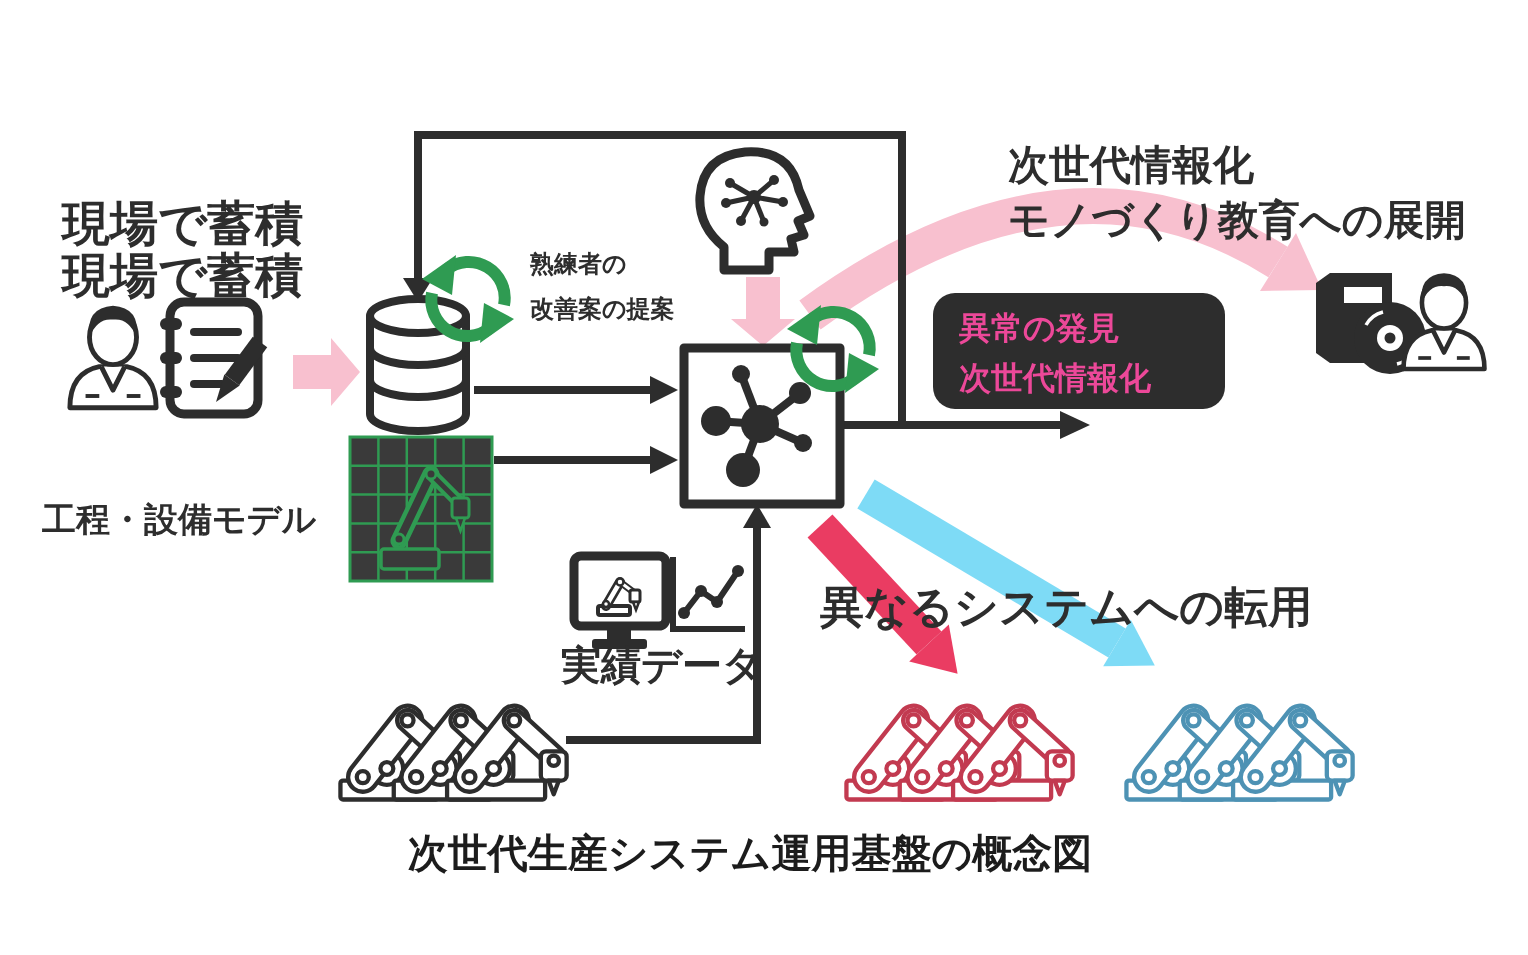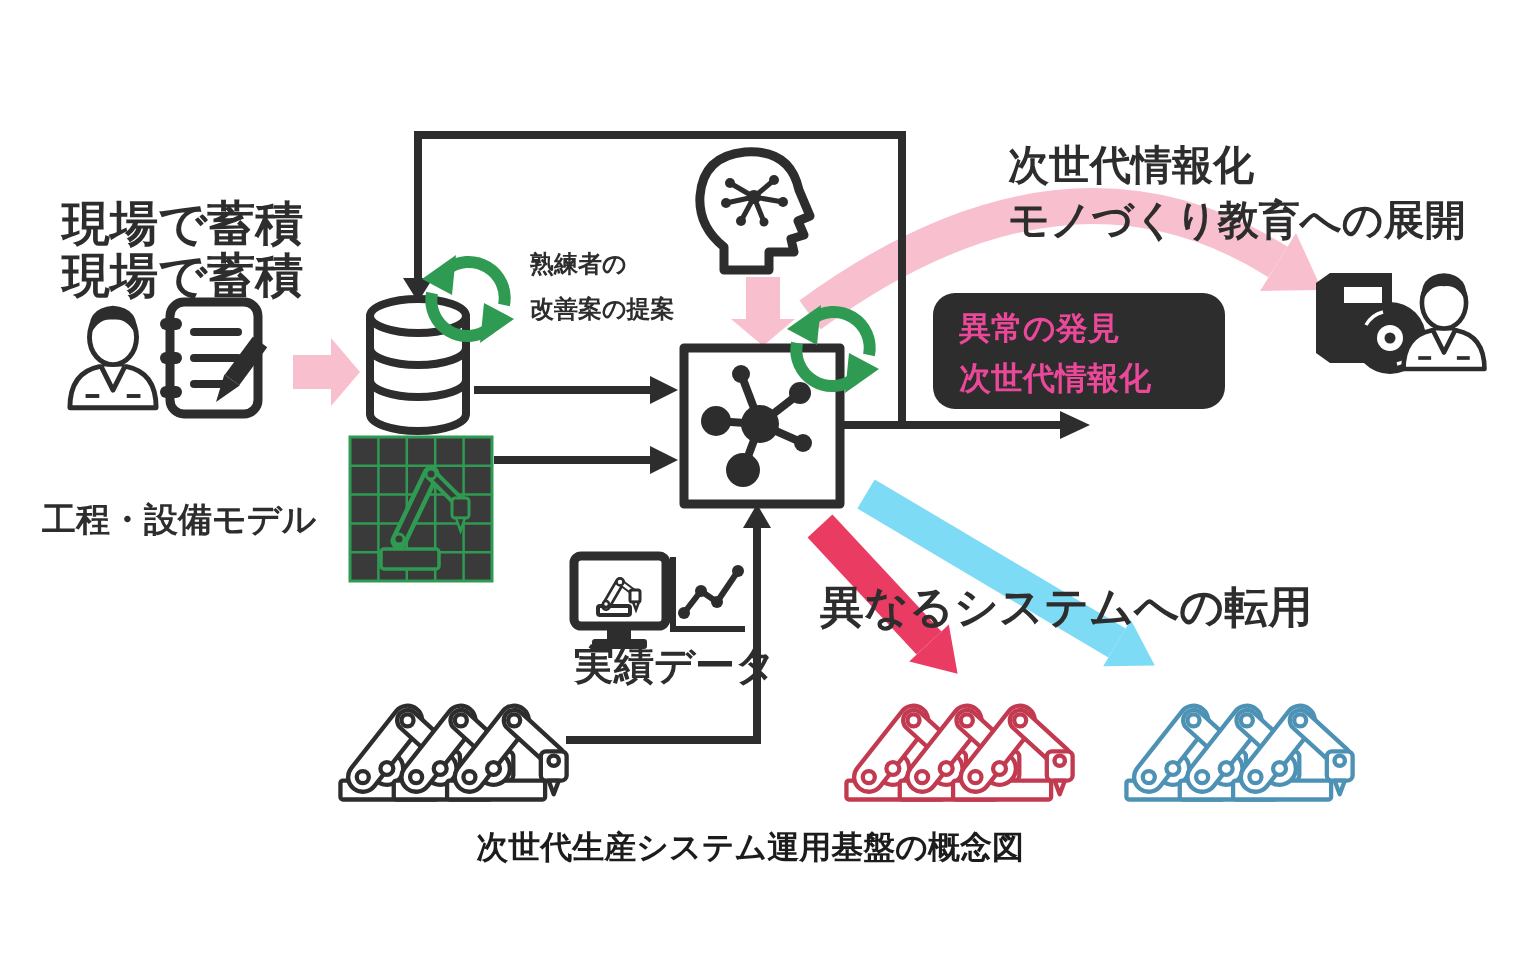--- a/index.html
+++ b/index.html
@@ -9,21 +9,21 @@
   html,body{margin:0;padding:0;background:#fff;}
   .canvas{position:relative;width:1528px;height:955px;background:#fff;overflow:hidden;
           font-family:"Liberation Sans","DejaVu Sans",sans-serif;}
   svg{position:absolute;left:0;top:0;z-index:1;}
   .lbl{position:absolute;z-index:2;font-weight:700;color:var(--dark);white-space:nowrap;}
   .badge{position:absolute;z-index:2;left:933px;top:293px;width:292px;height:116px;
          background:var(--dark);border-radius:22px;color:#ec4899;font-weight:700;
          font-size:32px;line-height:50px;padding:10px 0 16px 26px;box-sizing:border-box;}
   .caption{position:absolute;z-index:2;left:390px;top:826px;width:720px;text-align:center;
            font-family:"Liberation Serif","DejaVu Serif",serif;font-weight:600;
-           font-size:32px;color:#1c1c1c;}
+           font-size:40px;color:#1c1c1c;}
   
   .k8{stroke:var(--dark);stroke-width:8;fill:none;}
   .k9f{stroke:var(--dark);stroke-width:9;fill:#fff;stroke-linejoin:round;}
   .w8{stroke:var(--dark);stroke-width:8;fill:#fff;}
   .kf{fill:var(--dark);}
   .grn{stroke:var(--green);stroke-width:12;fill:none;}
   .grnf{fill:var(--green);}
   .pnk{fill:var(--pink);}
   .pnkl{stroke:var(--pink);stroke-width:36;fill:none;}
   .rb{fill:#fff;stroke:currentColor;stroke-width:5;stroke-linejoin:round;}
@@ -271,19 +271,19 @@
   <div>モノづくり教育への展開</div>
 </div>
 
 <div class="badge">
   <div>異常の発見</div>
   <div>次世代情報化</div>
 </div>
 
 <div class="lbl" style="left:42px;top:497px;font-size:34px;">工程・設備モデル</div>
 
-<div class="lbl" style="left:561px;top:638px;font-size:40px;margin-left:13px;">実績データ</div>
+<div class="lbl" style="left:561px;top:638px;font-size:40px;">実績データ</div>
 
 <div class="lbl" style="left:820px;top:578px;font-size:44px;">異なるシステムへの転用</div>
 
 <div class="caption">次世代生産システム運用基盤の概念図</div>
 
 </div>
 
 </body></html>

